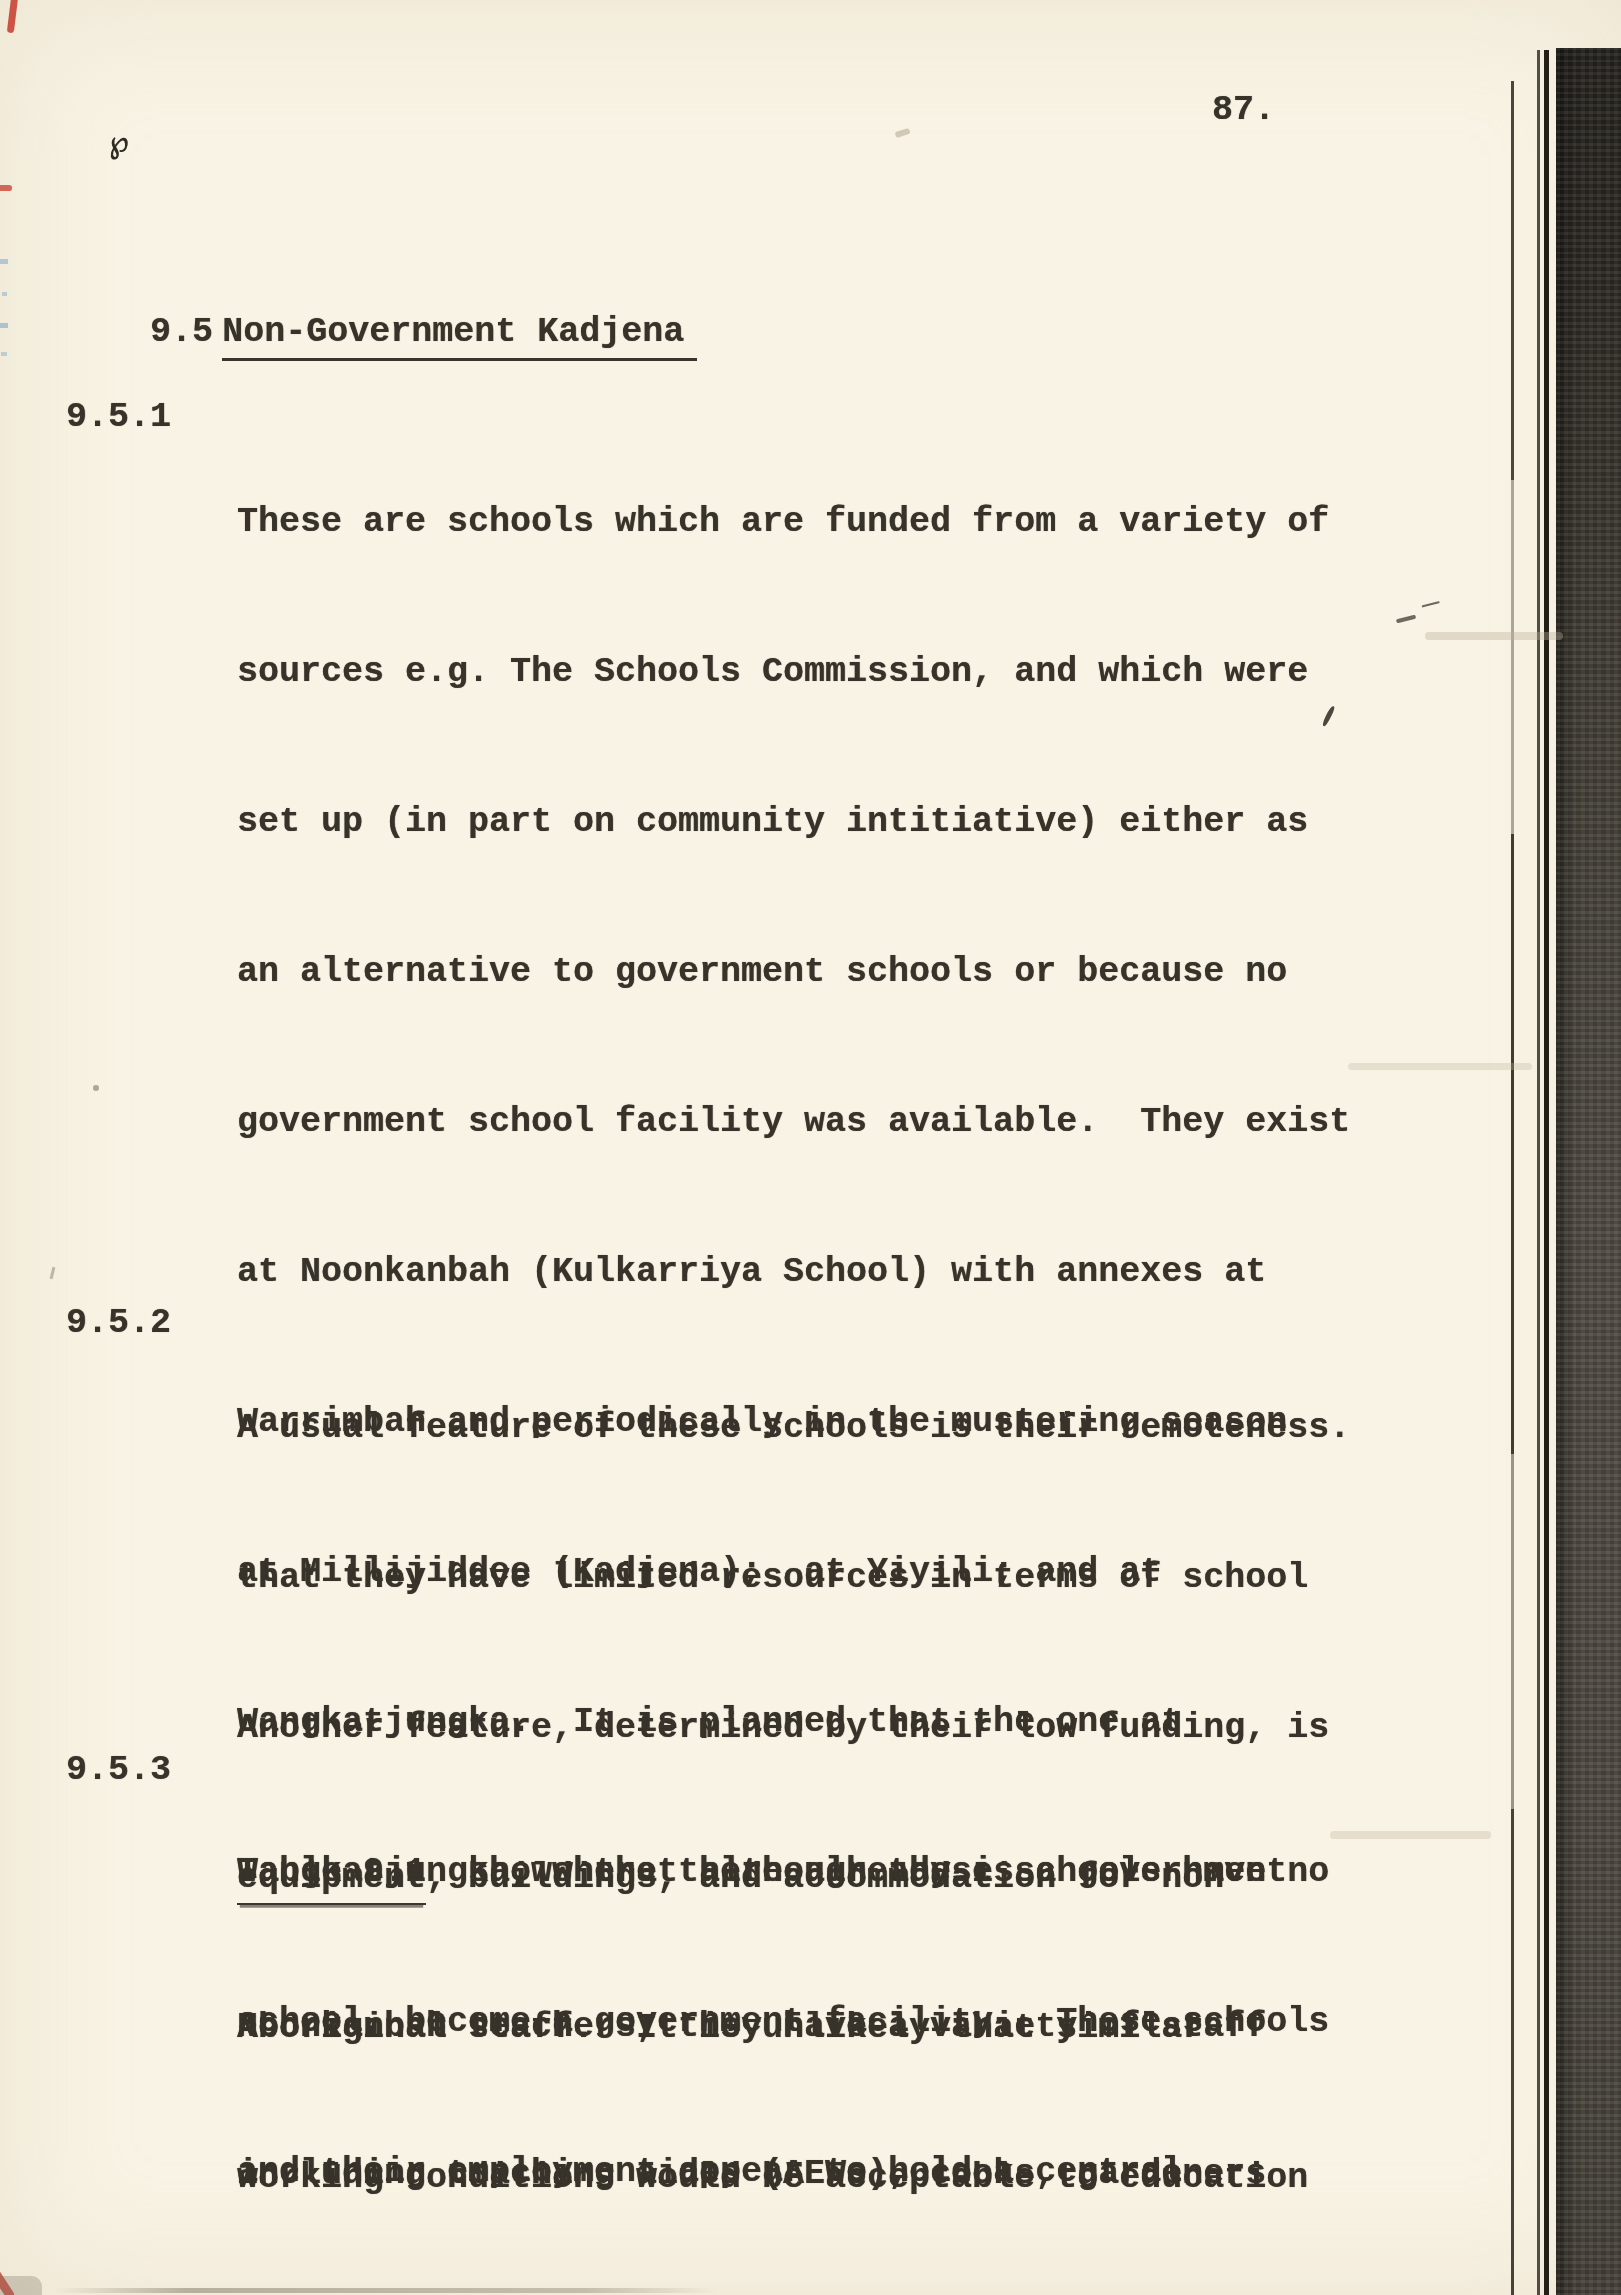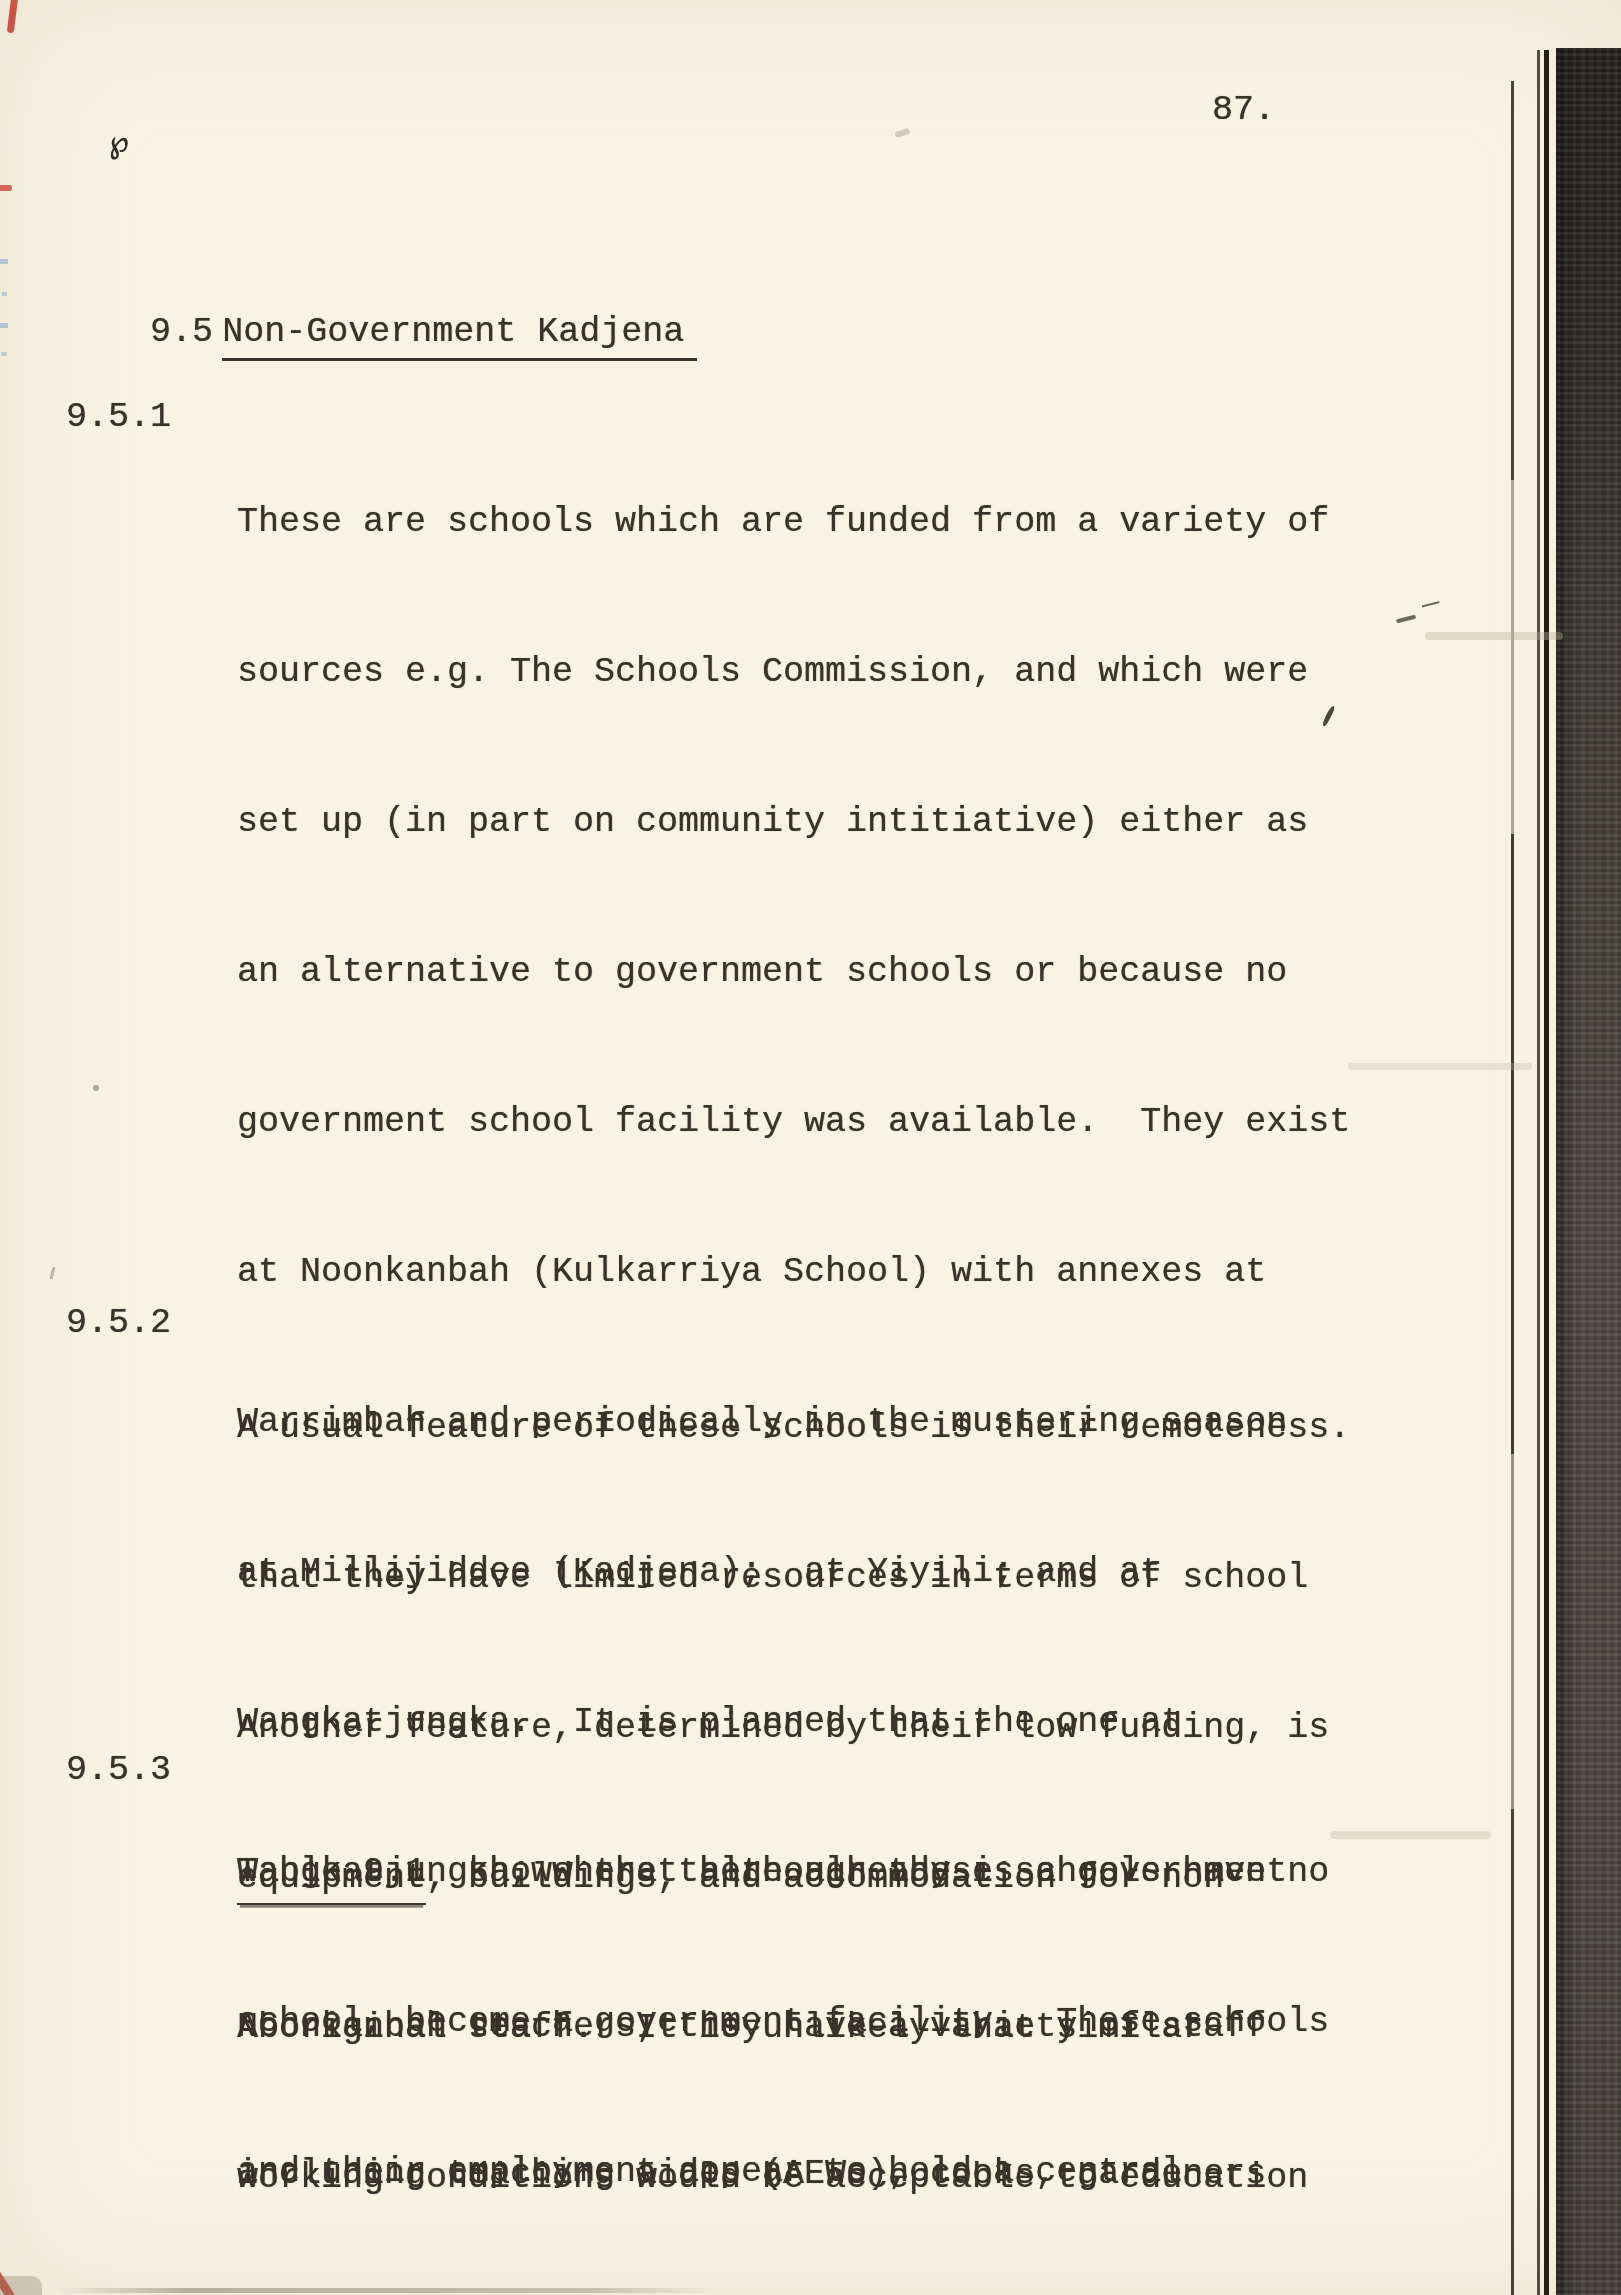--- a/index.html
+++ b/index.html
@@ -6,21 +6,21 @@
   .page{
     position:relative;
     width:1622px;height:2296px;
     background:#f8f3e4;
     box-shadow:inset 0 0 129px rgba(203,192,160,.28);
     overflow:hidden;
     font-family:"Liberation Mono","DejaVu Sans Mono",monospace;
     font-size:35px;
     color:#37332b;
   }
-  .txt{ text-shadow:0 0 0.9px rgba(55,50,40,.55), 0.4px 0.4px 0 rgba(55,50,40,.25); }
+  .txt{ text-shadow:0 0 0.9px rgba(55,50,40,.55), 0.4px 0.4px 0 rgba(55,50,40,.25);font-weight:bold; }
 
   .page-number{position:absolute;left:1212px;top:90px;}
 
   .margin-mark{
     position:absolute;left:107px;top:123px;
     font-family:"DejaVu Sans",sans-serif;font-size:31px;font-weight:bold;
     color:#2e2b25;transform:rotate(-8deg);
   }
 
   .heading{position:absolute;left:66px;top:272px;white-space:pre;}

